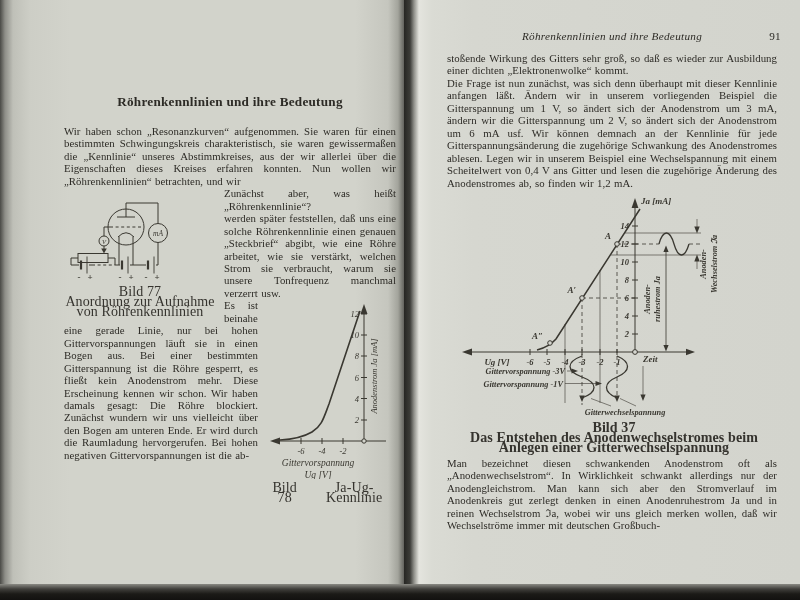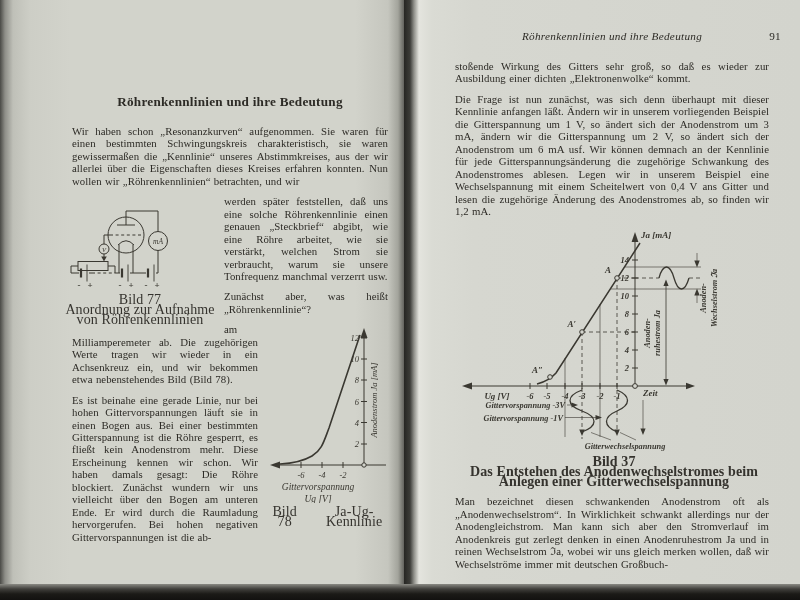--- a/index.html
+++ b/index.html
@@ -8,21 +8,21 @@
   .page{position:absolute;top:0;height:588px;}
   .page-left{left:0;width:404px;background:
     linear-gradient(90deg,#4a4a46 0,#8e8e88 5px,#bfc0b8 13px,#cdcec6 30px,#d2d3cb 70px,#d2d3cb 355px,#c5c6be 388px,#a3a49c 398px,#63635e 404px);}
   .page-right{left:404px;width:396px;background:
     linear-gradient(90deg,#262623 0,#3c3c38 6px,#90908a 10px,#e4e4de 15px,#dadbd4 28px,#d6d7d0 70px,#d3d4cd 100%);}
   .bottom-edge{position:absolute;left:0;top:584px;width:800px;height:16px;
     background:linear-gradient(180deg,#8a8a84 0,#403f3b 5px,#1b1a17 10px,#121110 16px);}
   .lp-content{position:absolute;left:64px;top:94px;width:332px;}
   .rp-content{position:absolute;left:447px;top:30px;width:330px;}
   h1.ptitle{font-size:13.2px;font-weight:bold;text-align:center;margin:0 0 15px 0;letter-spacing:.25px;}
-  p.body{font-size:10.8px;line-height:12.45px;text-align:justify;margin:8px;letter-spacing:.04px;word-spacing:.6px;}
+  p.body{font-size:10.8px;line-height:12.45px;text-align:justify;margin:0;letter-spacing:.04px;word-spacing:.6px;}
   .rp-header{position:relative;height:22px;font-style:italic;font-size:11.2px;text-align:center;letter-spacing:.3px;}
   .rp-header .pgnum{position:absolute;right:-4px;top:0;font-style:normal;text-align:center;}
   figure{margin:0;}
   .fig77{float:left;width:152px;margin:4px 8px 2px 0;}
   .fig78{float:right;width:130px;margin:2px 0 0 8px;}
   .fig79{width:322px;margin:2px 0 4px 6px;font-weight:bold;}
   .figcap{font-size:14px;line-height:10px;text-align:center;color:#35332e;letter-spacing:.1px;}
   .figcap .b78row{display:flex;justify-content:space-between;gap:9px;}
   svg text{fill:#3a3831;font-family:"Liberation Serif","DejaVu Serif",serif;}
   svg .ink{stroke:#3a3831;fill:none;}
@@ -101,22 +101,22 @@
           <text x="93" y="89">+</text>
         </g>
       </svg>
       <figcaption class="figcap">
         <div>Bild 77</div>
         <div>Anordnung zur Aufnahme</div>
         <div>von Röhrenkennlinien</div>
       </figcaption>
     </figure>
 
+    <p class="body">Zunächst aber, was heißt „Röhrenkennlinie“?</p>
     <p class="body">werden später feststellen, daß uns eine solche Röhrenkennlinie einen genauen „Steckbrief“ abgibt, wie eine Röhre arbeitet, wie sie verstärkt, welchen Strom sie verbraucht, warum sie unsere Tonfrequenz manchmal verzerrt usw.</p>
-    <p class="body">Zunächst aber, was heißt „Röhrenkennlinie“?</p>
 
     <figure class="fig78">
       <svg width="130" height="178" viewBox="0 0 130 178">
         <g class="ink" stroke-width="1">
           <path d="M120,140 H10"></path>
           <path d="M98,140 V10"></path>
           <path d="M95,119 H101"></path>
             <path d="M95,97.5 H101"></path>
             <path d="M95,76.5 H101"></path>
           <path d="M95,55 H101"></path>
@@ -148,21 +148,20 @@
         <text x="52" y="177" font-size="9.5" font-style="italic" text-anchor="middle">Ug [V]</text>
       </svg>
       <figcaption class="figcap">
         <div class="b78row">
           <span>Bild 78</span>
           <span>Ja-Ug-Kennlinie</span>
         </div>
       </figcaption>
     </figure>
 
-    <p class="body">am Milliamperemeter ab. Die zugehörigen Werte tragen wir wieder in ein Achsenkreuz ein, und wir bekommen etwa nebenstehendes Bild (Bild 78).</p>
     <p class="body">Es ist beinahe eine gerade Linie, nur bei hohen Gittervorspannungen läuft sie in einen Bogen aus. Bei einer bestimmten Gitterspannung ist die Röhre gesperrt, es fließt kein Anodenstrom mehr. Diese Erscheinung kennen wir schon. Wir haben damals gesagt: Die Röhre blockiert. Zunächst wundern wir uns vielleicht über den Bogen am unteren Ende. Er wird durch die Raumladung hervorgerufen. Bei hohen negativen Gittervorspannungen ist die ab-</p>
   </div>
 
   <div class="rp-content">
     <div class="rp-header">
       <span>Röhrenkennlinien und ihre Bedeutung</span>
       <span class="pgnum">91</span>
     </div>
     <p class="body">stoßende Wirkung des Gitters sehr groß, so daß es wieder zur Ausbildung einer dichten „Elektronenwolke“ kommt.</p>
     <p class="body">Die Frage ist nun zunächst, was sich denn überhaupt mit dieser Kennlinie anfangen läßt. Ändern wir in unserem vorliegenden Beispiel die Gitterspannung um 1 V, so ändert sich der Anodenstrom um 3 mA, ändern wir die Gitterspannung um 2 V, so ändert sich der Anodenstrom um 6 mA usf. Wir können demnach an der Kennlinie für jede Gitterspannungsänderung die zugehörige Schwankung des Anodenstromes ablesen. Legen wir in unserem Beispiel eine Wechselspannung mit einem Scheitelwert von 0,4 V ans Gitter und lesen die zugehörige Änderung des Anodenstromes ab, so finden wir 1,2 mA.</p>

